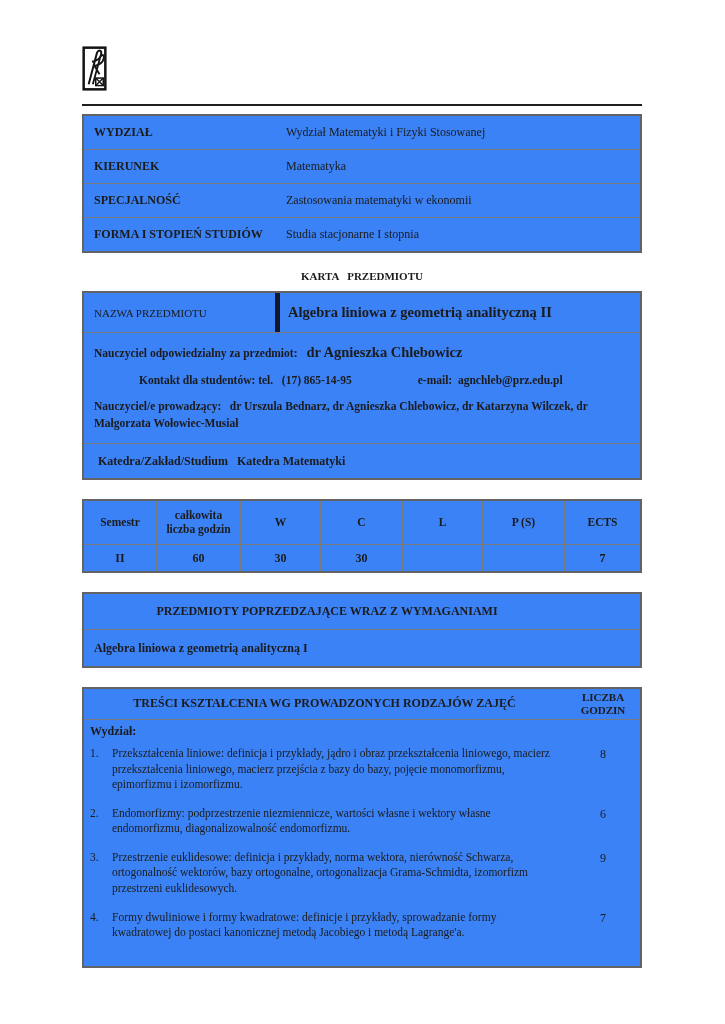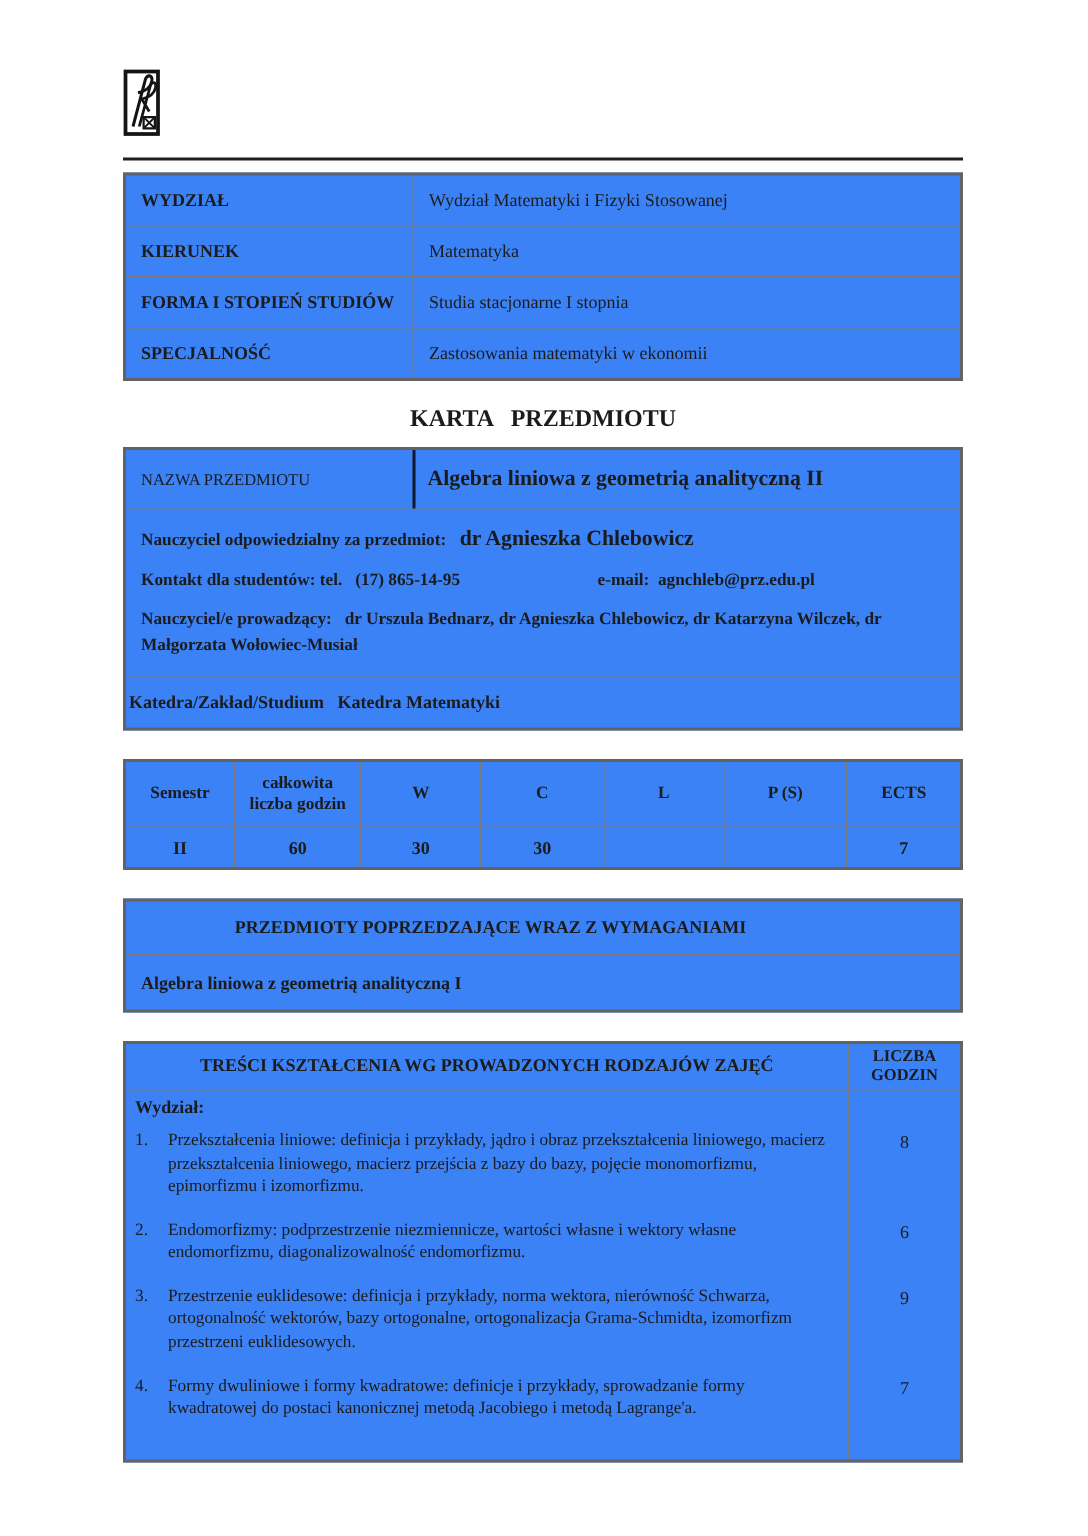--- a/index.html
+++ b/index.html
@@ -26,34 +26,34 @@
 
   
   .info-table { margin-top: 8px; }
   .info-row { display: grid; grid-template-columns: 191px 1fr; }
   .info-row + .info-row { border-top: 1px solid #7a7a7a; }
   .info-label, .info-value { min-height: 33px; display: flex; align-items: center; padding: 2px 8px 2px 10px; font-size: 12px; }
   .info-label { font-weight: bold; }
   .info-value { border-left: 1px solid #7a7a7a; }
 
   
-  .doc-title { margin-top: 17px; text-align: center; font-weight: bold; font-size: 16px; }
+  .doc-title { margin-top: 17px; text-align: center; font-weight: bold; font-size: 11px; }
 
   
   .subject-box { margin-top: 9px; }
   .subject-name-row { display: grid; grid-template-columns: 191px 1fr; border-bottom: 1px solid #7a7a7a; }
   .subject-name-label { display: flex; align-items: center; padding: 2px 8px 2px 10px; font-weight: normal; font-size: 11px; min-height: 39px; }
-  .subject-name-value { display: flex; align-items: center; padding: 2px 8px; border-left: 2px solid #0f172a; font-weight: bold; font-size: 14.5px; }
+  .subject-name-value { display: flex; align-items: center; padding: 2px 8px; border-left: 5px solid #0f172a; font-weight: bold; font-size: 14.5px; }
   .teacher-block { padding: 11px 12px 12px 10px; border-bottom: 1px solid #7a7a7a; font-size: 11.5px; font-weight: bold; }
   .teacher-line1 { display: flex; align-items: baseline; gap: 9px; }
   .teacher-name { font-size: 14.5px; }
-  .contact-line { margin-top: 13px; position: relative; }
+  .contact-line { margin-top: 13px; position: relative; margin-left: 45px; }
   .contact-email { position: absolute; left: 57%; top: 0; }
   .lecturers-line { margin-top: 12px; line-height: 1.45; }
-  .department-row { min-height: 34px; display: flex; align-items: center; padding: 2px 2px; font-weight: bold; font-size: 12px; }
+  .department-row { min-height: 34px; display: flex; align-items: center; padding: 2px 14px; font-weight: bold; font-size: 12px; }
 
   
   .sem-table { margin-top: 19px; }
   .sem-row { display: grid; grid-template-columns: 72px 84px 80px 82px 80px 82px 1fr; }
   .sem-head { border-bottom: 1px solid #7a7a7a; }
   .sem-cell { display: flex; align-items: center; justify-content: center; text-align: center;
               font-weight: bold; padding: 3px 6px; }
   .sem-head .sem-cell { min-height: 43px; font-size: 11.5px; line-height: 1.2; }
   .sem-body .sem-cell { min-height: 26px; font-size: 12px; }
   .sem-cell + .sem-cell { border-left: 1px solid #7a7a7a; }
@@ -99,26 +99,26 @@
   <div class="boxtbl info-table">
     <div class="info-row">
       <div class="info-label">WYDZIAŁ</div>
       <div class="info-value">Wydział Matematyki i Fizyki Stosowanej</div>
     </div>
     <div class="info-row">
       <div class="info-label">KIERUNEK</div>
       <div class="info-value">Matematyka</div>
     </div>
     <div class="info-row">
+      <div class="info-label">SPECJALNOŚĆ</div>
+      <div class="info-value">Zastosowania matematyki w ekonomii</div>
+    </div>
+    <div class="info-row">
       <div class="info-label">FORMA I STOPIEŃ STUDIÓW</div>
       <div class="info-value">Studia stacjonarne I stopnia</div>
-    </div>
-    <div class="info-row">
-      <div class="info-label">SPECJALNOŚĆ</div>
-      <div class="info-value">Zastosowania matematyki w ekonomii</div>
     </div>
   </div>
 
   <div class="doc-title pre">KARTA   PRZEDMIOTU</div>
 
   <div class="boxtbl subject-box">
     <div class="subject-name-row">
       <div class="subject-name-label">NAZWA PRZEDMIOTU</div>
       <div class="subject-name-value">Algebra liniowa z geometrią analityczną II</div>
     </div>

